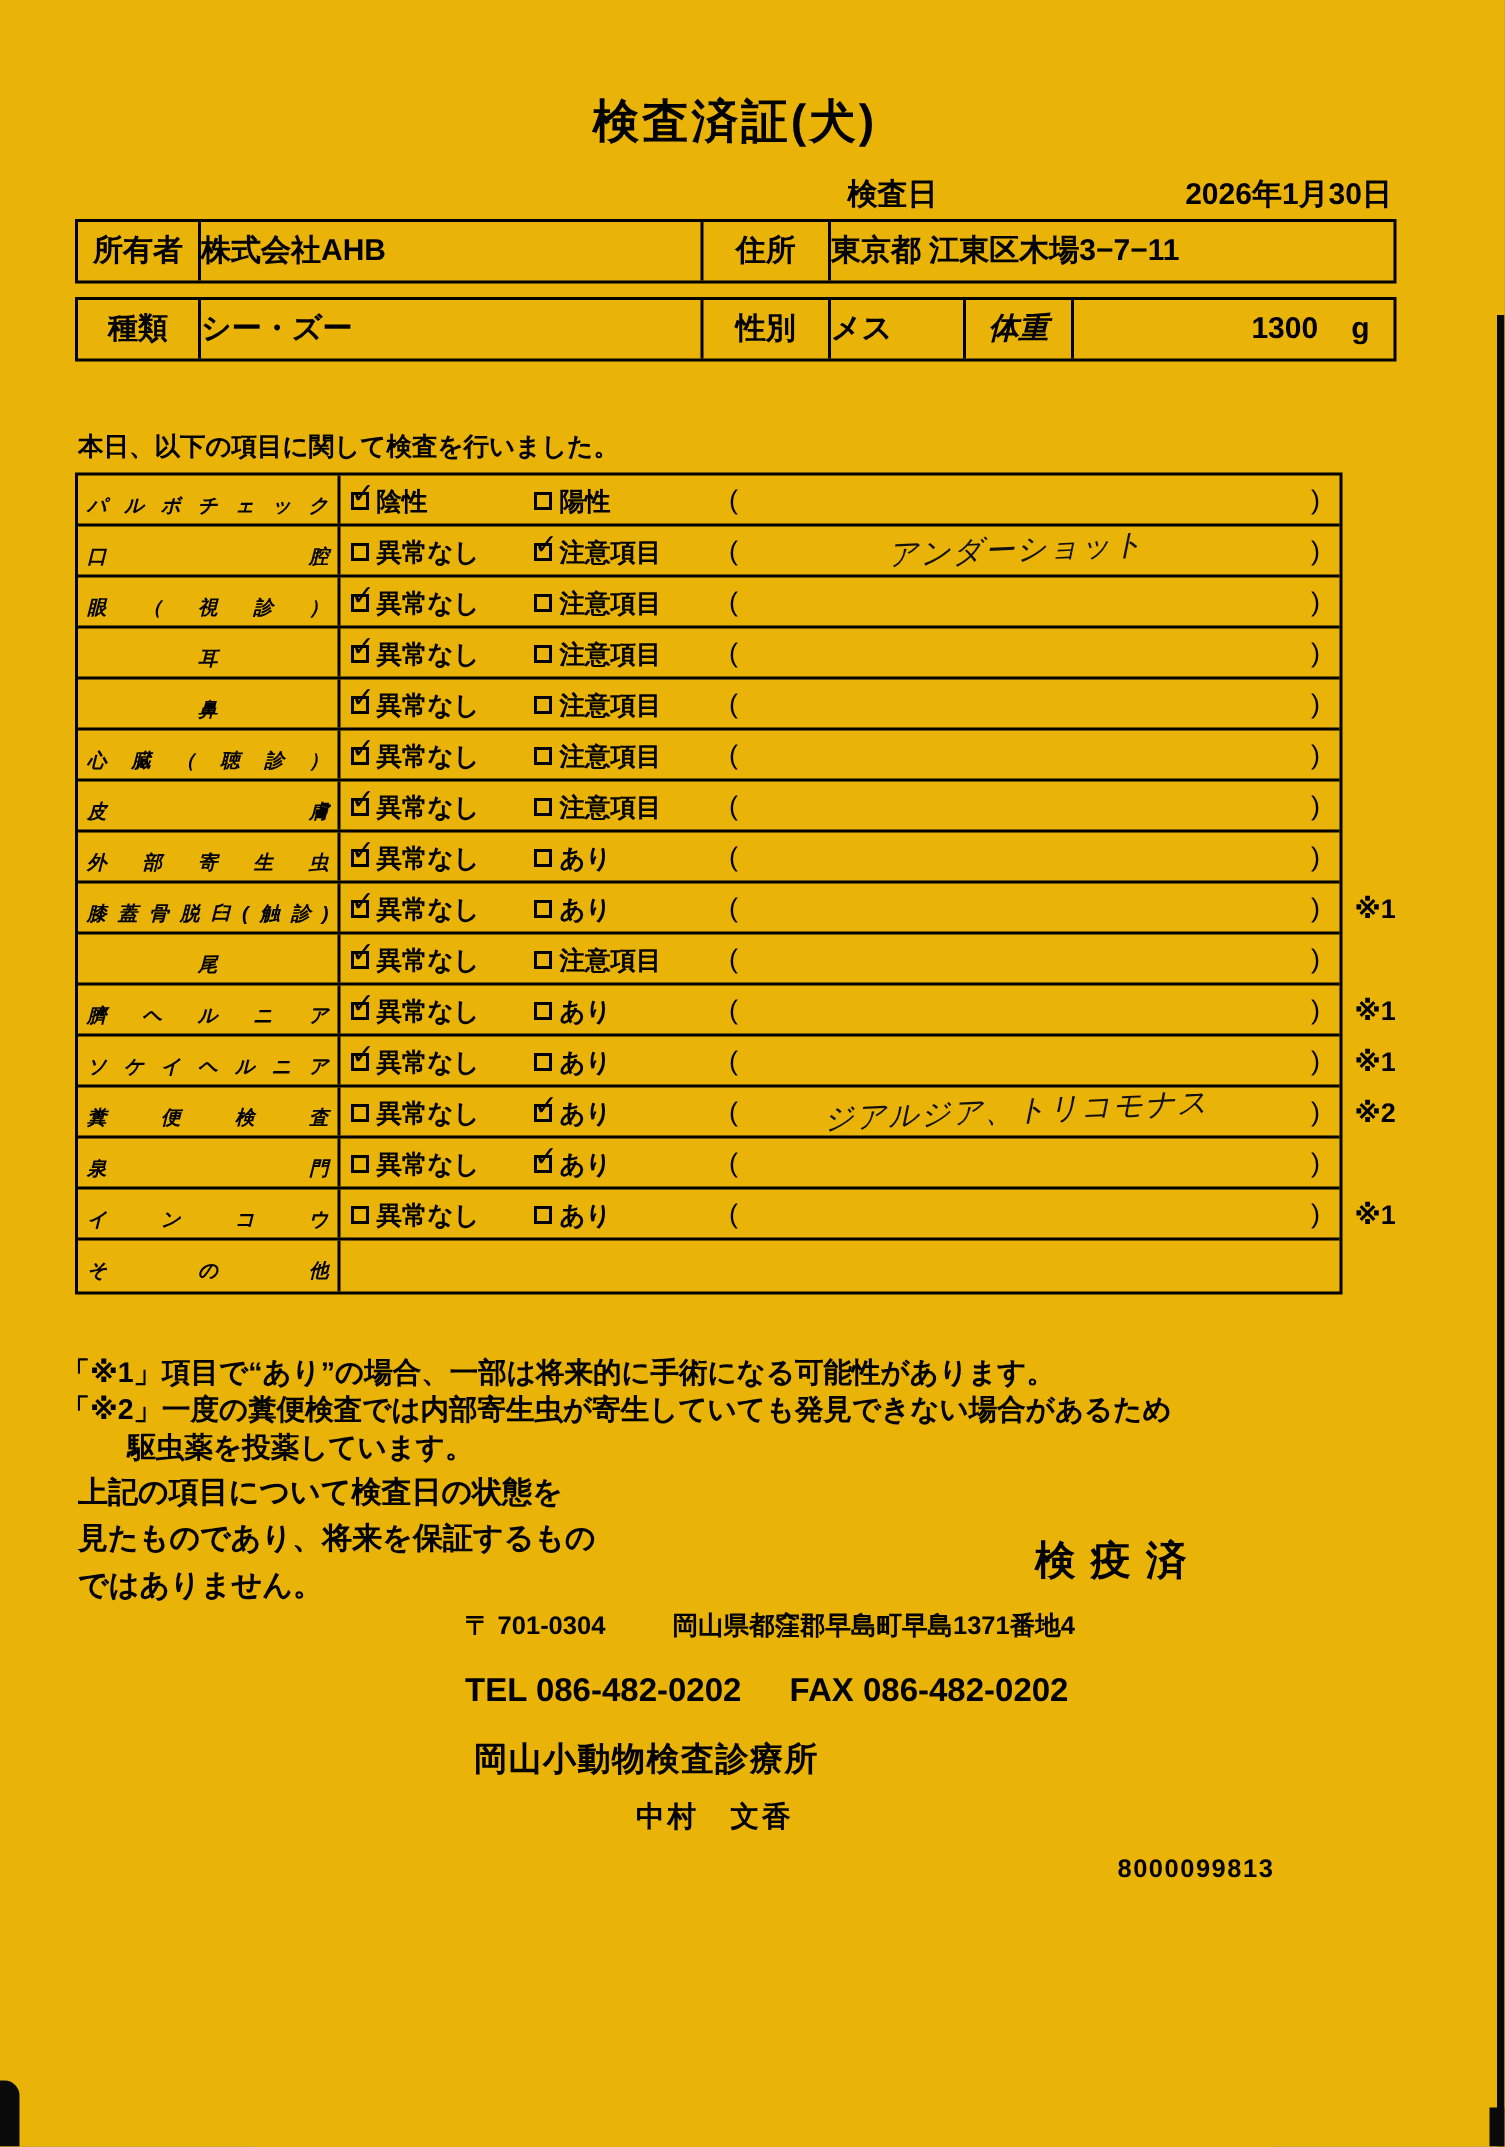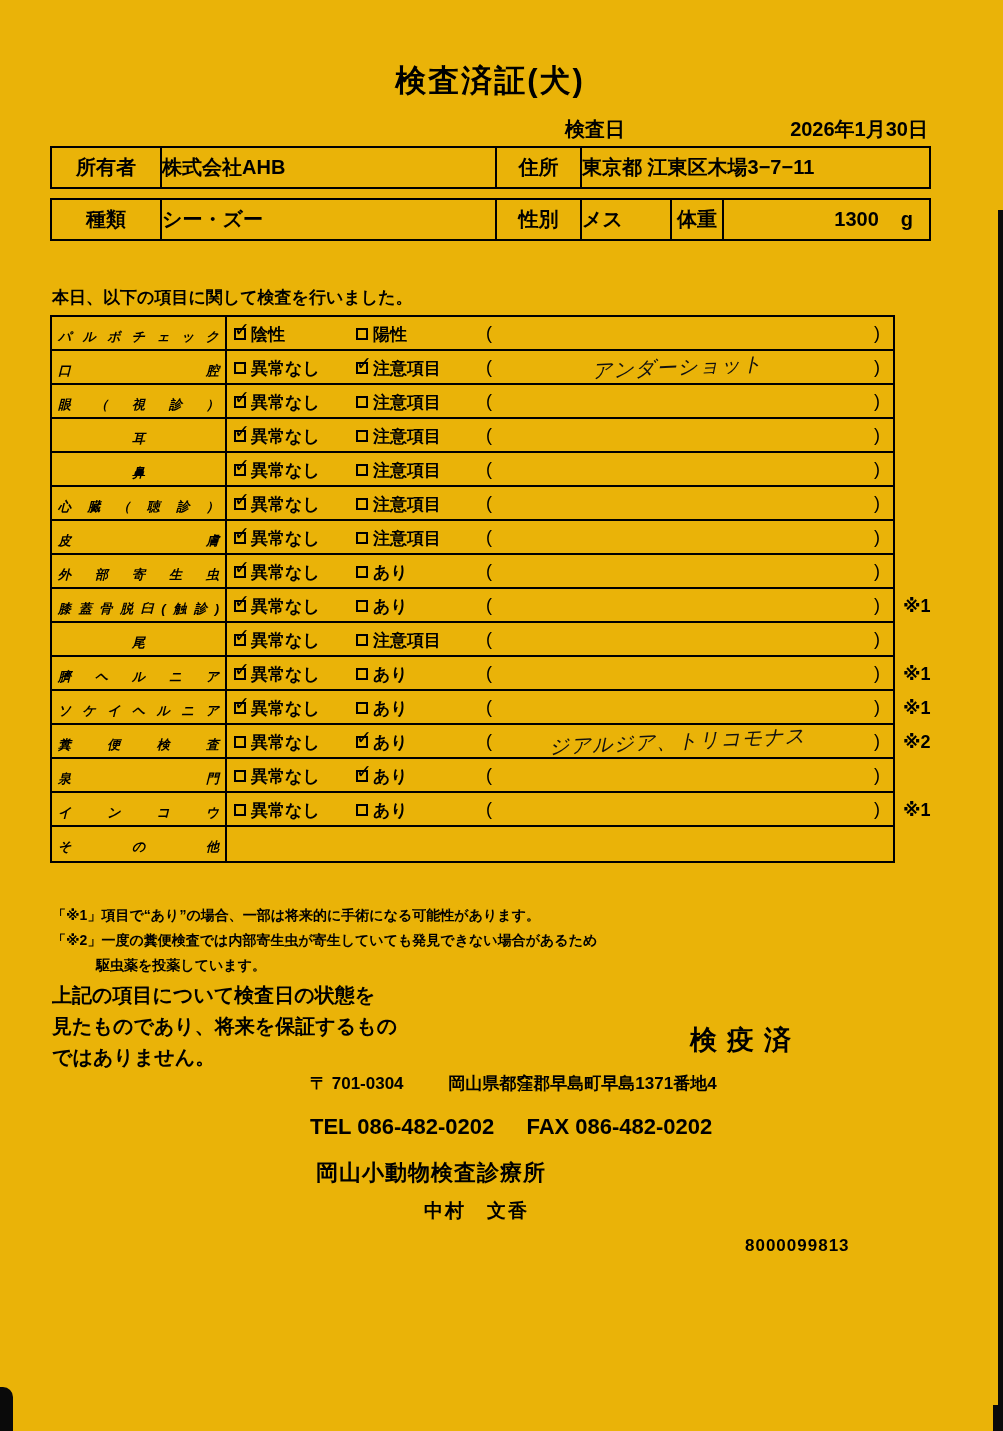--- a/index.html
+++ b/index.html
@@ -18,22 +18,22 @@
 
   .tbl { position:absolute; left:50px; width:881px; border:2px solid #000; font-size:20px; }
   .tblA { top:146px; }
   .tblB { top:198px; }
   .trow { display:flex; height:39px; line-height:39px; }
   .trow + .trow { border-top:2px solid #000; }
   .cell { overflow:hidden; white-space:nowrap; }
   .br { border-right:2px solid #000; }
   .th { text-align:center; }
   .val { padding-left:0; }
-  .w105 { width:110px; } .w335 { width:335px; } .w85 { width:85px; }
-  .w90 { width:90px; } .w72 { width:52px; } .grow { flex:1; }
+  .w105 { width:82px; } .w335 { width:335px; } .w85 { width:85px; }
+  .w90 { width:90px; } .w72 { width:72px;font-style:italic; } .grow { flex:1; }
   .weight { flex:1; display:flex; justify-content:flex-end; align-items:center; padding-right:16px; gap:22px; }
 
   .intro { position:absolute; top:286px; left:52px; font-size:17px; }
 
   .exam { position:absolute; top:315px; left:50px; width:845px; border:2px solid #000; }
   .exam .row { position:relative; display:flex; height:34px; border-bottom:2px solid #000; }
   .exam .row:last-child { border-bottom:none; }
   .exam .label {
     width:175px; border-right:2px solid #000; padding:3px 6px;
     font-size:13px; line-height:33px; white-space:nowrap;
@@ -44,21 +44,21 @@
   .opt { position:absolute; top:0; height:34px; display:flex; align-items:center; }
   .opt1 { left:7px; } .opt2 { left:129px; }
   .box { width:12px; height:12px; border:2px solid #000; position:relative; margin-right:5px; flex:none; }
   .check { position:absolute; left:-2px; top:-10px; font-size:19px; line-height:19px; }
   .paren { position:absolute; top:0; line-height:33px; font-size:18px; font-weight:normal; }
   .popen { left:259px; } .pclose { right:13px; }
   .note { position:absolute; left:280px; right:45px; top:0; line-height:33px; text-align:center; white-space:nowrap; overflow:visible; }
   .hand { font-weight:normal; font-style:italic; font-size:20px; transform:rotate(-2.5deg); letter-spacing:1px; color:#111; }
   .mark { position:absolute; right:-46px; top:0; width:44px; padding-left:8px; line-height:34px; font-size:18px; }
 
-  .notes { position:absolute; top:903px; left:52px; font-size:14px; line-height:25px; }
+  .notes { position:absolute; top:903px; left:41px; font-size:19px; line-height:25px; }
   .notes .indent { margin-left:44px; }
 
   .disclaimer { position:absolute; top:980px; left:52px; font-size:20px; line-height:31px; }
 
   .stamp { position:absolute; top:1022px; left:690px; font-size:27px; letter-spacing:10px; white-space:nowrap; }
 
   .postal { position:absolute; top:1072px; left:310px; font-size:17px; }
   .postal .addr { margin-left:40px; }
   .telfax { position:absolute; top:1114px; left:310px; font-size:22px; }
   .telfax .fax { margin-left:26px; }

